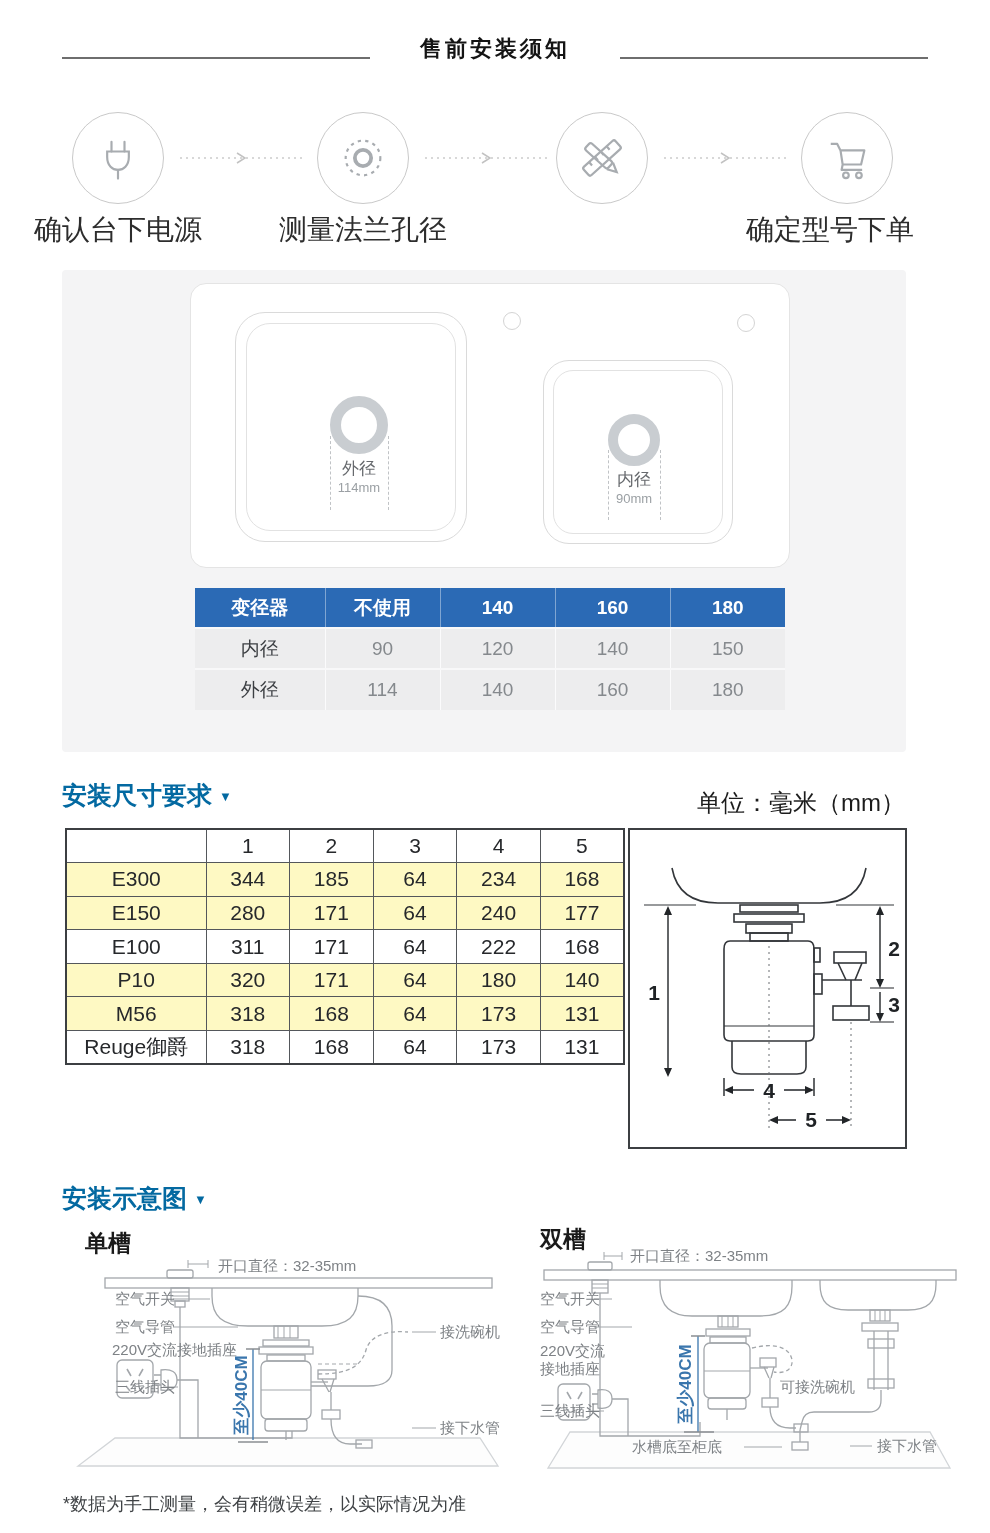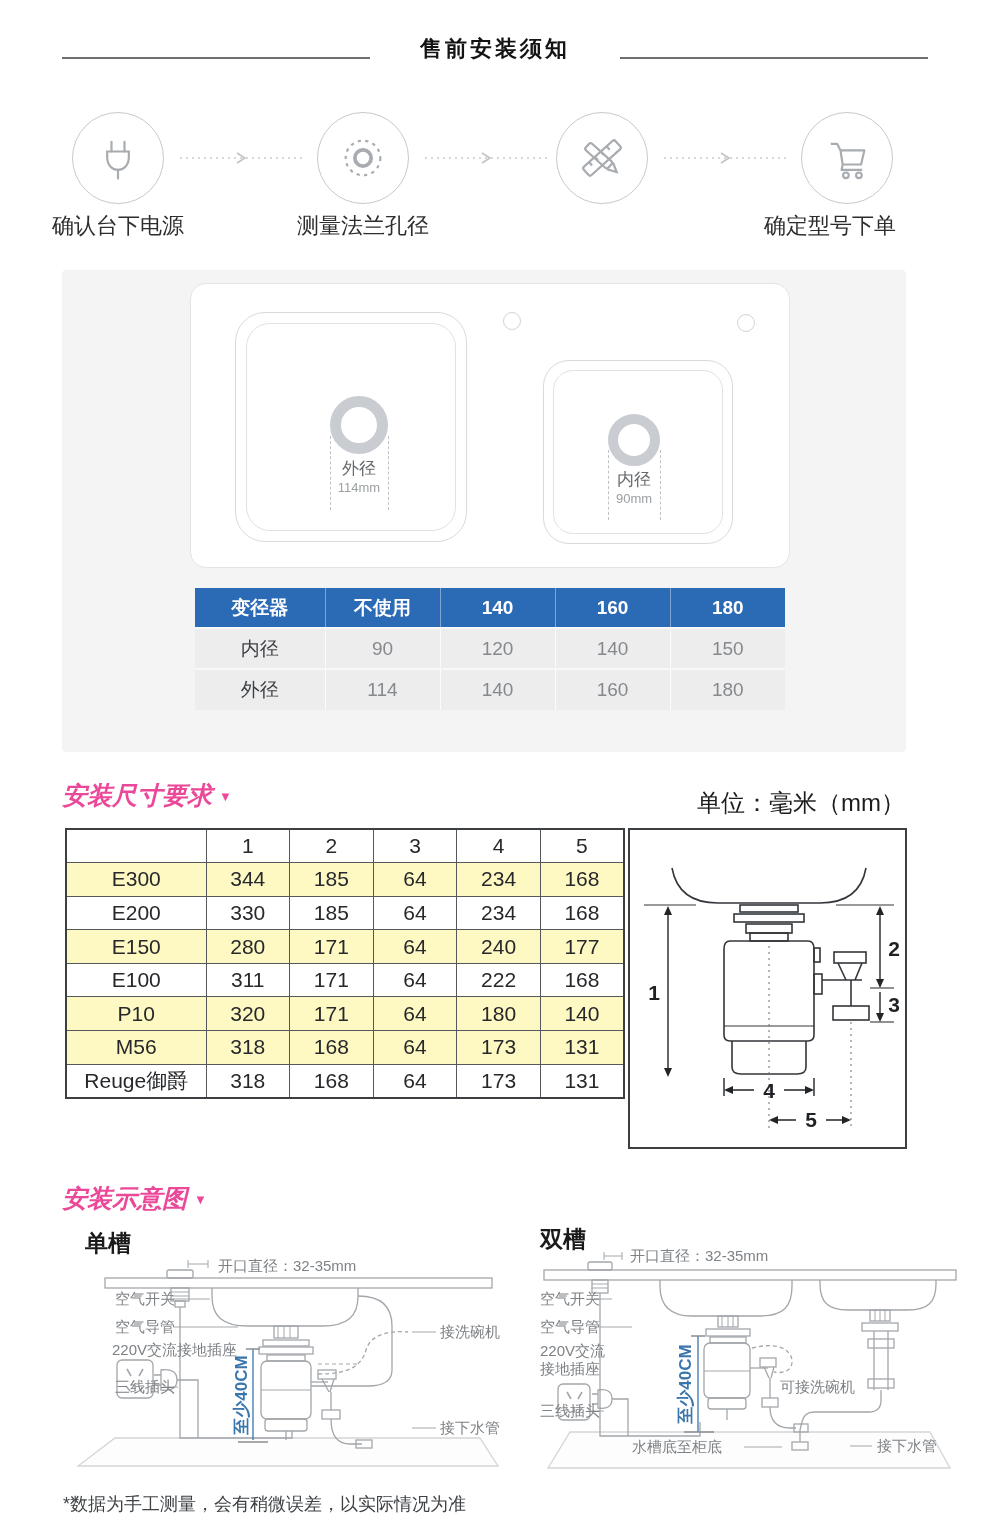--- a/index.html
+++ b/index.html
@@ -10,21 +10,21 @@
   .hline { position:absolute; top:57px; height:0; border-top:2px solid #6e6e6e; width:308px; }
   .hline.left { left:62px; }
   .hline.right { left:620px; }
   .page-title { position:absolute; left:0; right:0; top:34px; text-align:center;
     font-size:22px; font-weight:bold; color:#141414; letter-spacing:3px; }
 
   
   .step-circle { position:absolute; top:112px; width:92px; height:92px; border:1.5px solid #c9c9c9;
     border-radius:50%; background:#fff; display:flex; align-items:center; justify-content:center; }
   .step-label { position:absolute; top:211px; width:220px; text-align:center;
-    font-size:22px; color:#2d2d2d; }
+    font-size:28px; color:#2d2d2d; }
   .connector { position:absolute; top:150px; }
 
   
   .panel { position:absolute; left:62px; top:270px; width:844px; height:482px;
     background:#f4f4f5; border-radius:4px; }
 
   
   .sink-card { position:absolute; left:190px; top:283px; width:600px; height:285px;
     background:#fff; border:1px solid #e4e4e4; border-radius:16px; }
   .basin { position:absolute; border:1.5px solid #dadada; }
@@ -40,21 +40,21 @@
   .reducer th { background:#2b6ab5; color:#fff; font-size:19px; font-weight:bold; height:40px;
     border-right:1px solid rgba(255,255,255,.4); }
   .reducer th:last-child { border-right:none; }
   .reducer td { background:#ededee; height:41px; text-align:center; font-size:19px; color:#85898d;
     border-top:2px solid #f8f8f9; border-right:1px solid #fbfbfc; }
   .reducer td:last-child { border-right:none; }
   .reducer td.rowlabel { color:#3b3e42; }
   .reducer col.c0 { width:130px; } .reducer col.cn { width:115px; }
 
   
-  .sec-title { position:absolute; font-size:25px; font-weight:bold; color:#ec4899;font-style:italic; }
+  .sec-title { position:absolute; font-size:25px; font-weight:bold; color:#0369a1; }
   .sec-arrow { font-size:13px; vertical-align:3px; }
   .unit-note { position:absolute; left:62px; top:787px; width:843px; text-align:right;
     font-size:24px; color:#1c1c1c; }
 
   .size-table { position:absolute; left:65px; top:828px; width:560px; border-collapse:collapse;
     table-layout:fixed; border:2px solid #3c3f42; }
   .size-table col.m { width:140px; }
   .size-table td, .size-table th { border:1px solid #54575b; height:33.6px; text-align:center;
     font-size:21px; font-weight:normal; color:#26282b; background:#fff; }
   .size-table tr.shade td, .size-table tr.shade th { background:#fef9c3; }
@@ -218,28 +218,20 @@
       <th>5</th>
     </tr>
     <tr class="shade">
       <th>E300</th>
       <td>344</td>
       <td>185</td>
       <td>64</td>
       <td>234</td>
       <td>168</td>
     </tr>
-    <tr>
-      <th>E200</th>
-      <td>330</td>
-      <td>185</td>
-      <td>64</td>
-      <td>234</td>
-      <td>168</td>
-    </tr>
     <tr class="shade">
       <th>E150</th>
       <td>280</td>
       <td>171</td>
       <td>64</td>
       <td>240</td>
       <td>177</td>
     </tr>
     <tr>
       <th>E100</th>

